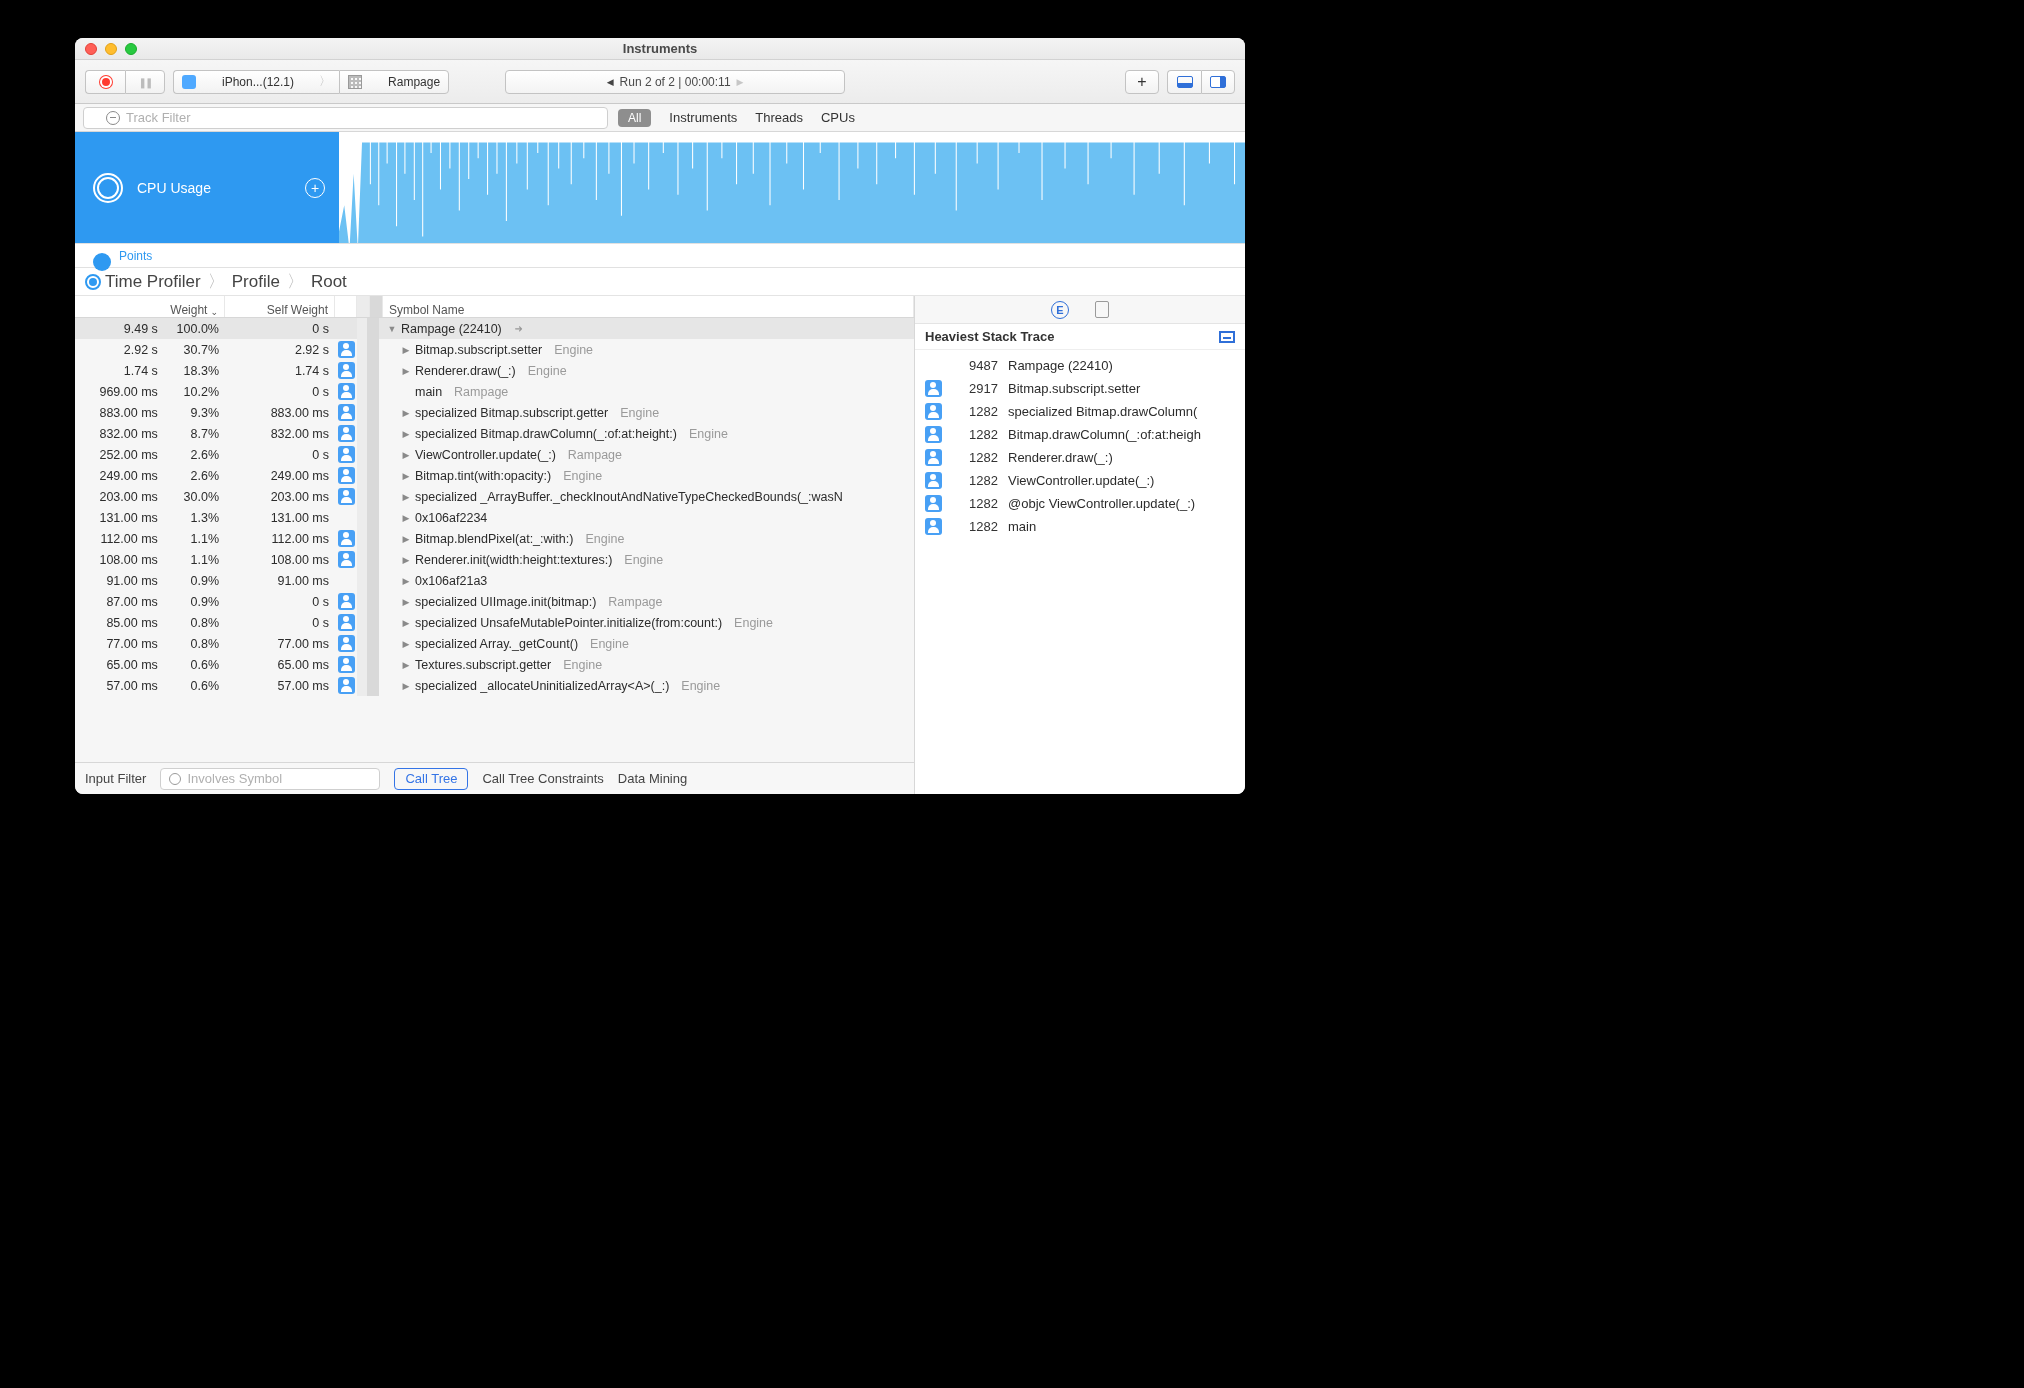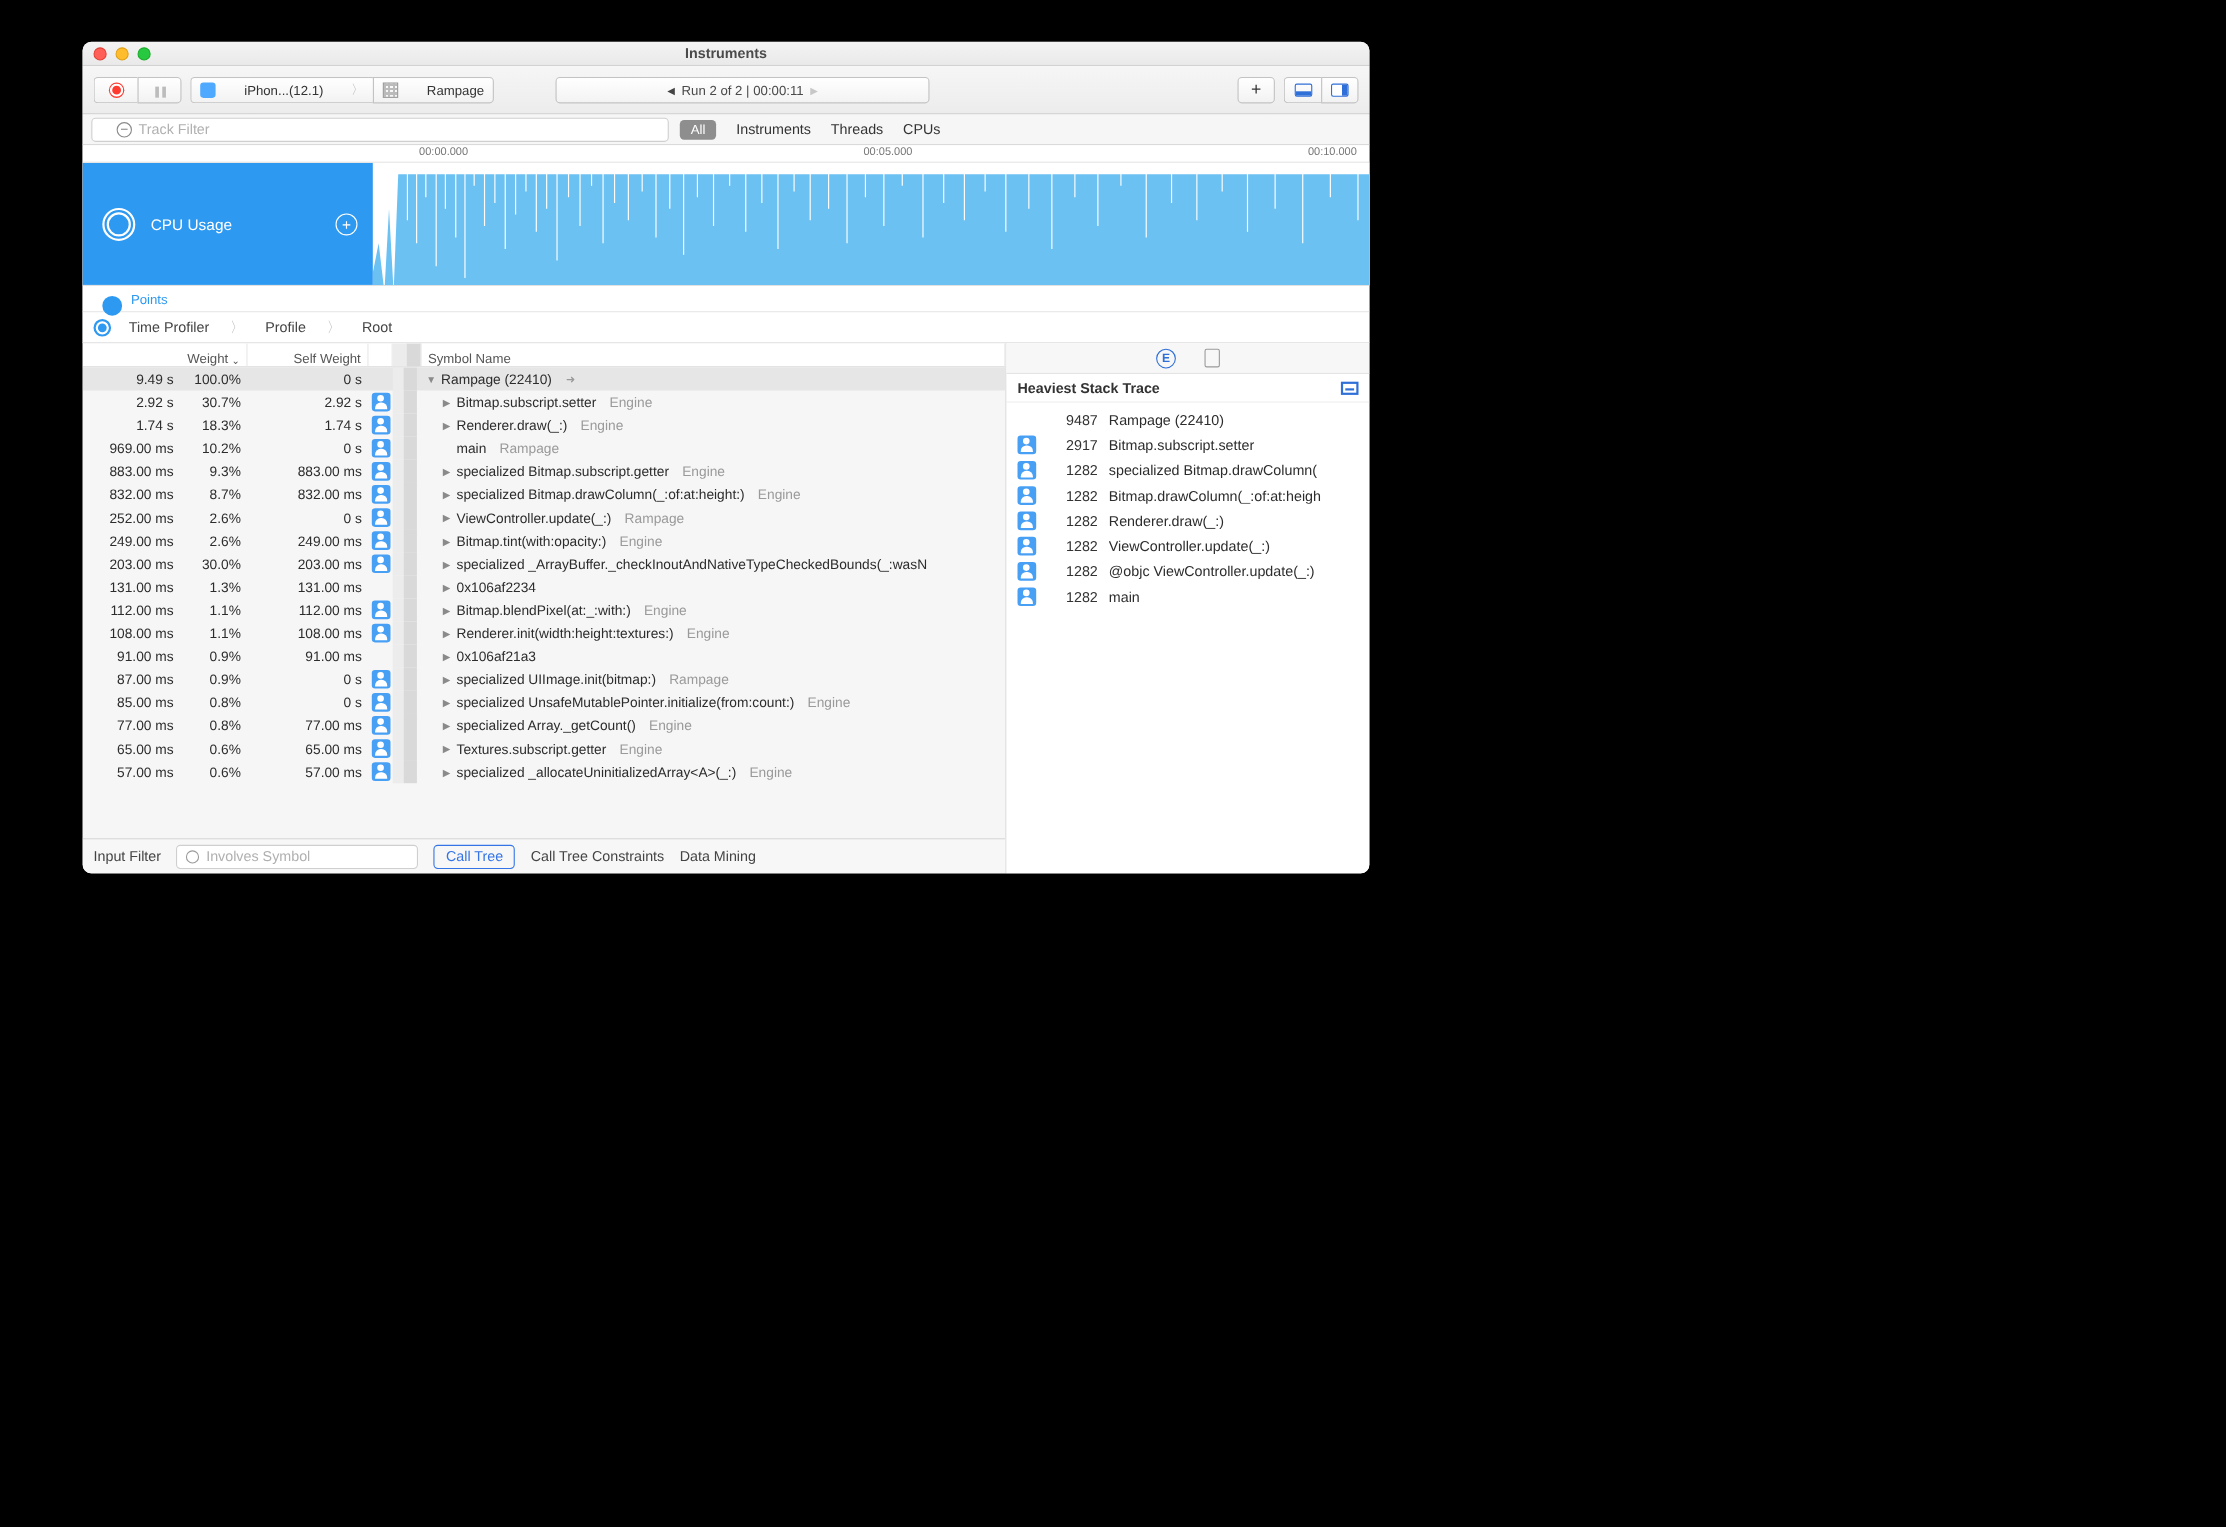--- a/index.html
+++ b/index.html
@@ -78,21 +78,21 @@
   .trackhead .rings { width:30px;height:30px;border:2px solid #fff;border-radius:50%;display:flex;align-items:center;justify-content:center; }
   .trackhead .rings::after { content:"";width:18px;height:18px;border:2px solid #fff;border-radius:50%; }
   .plusico { width:20px;height:20px;border:1.6px solid #fff;border-radius:50%;display:flex;align-items:center;justify-content:center;font-size:14px;line-height:1; }
   .trackbody { flex:1; position:relative; background:#fff; overflow:hidden; }
   .cpu-svg { position:absolute; inset:0; }
 
   .minitrack { display:flex; height:24px; border-bottom:1px solid #e1e1e1; background:#fff; align-items:center; font-size:12px; }
   .minitrack .mh { width:304px; display:flex; align-items:center; gap:8px; padding-left:18px; color:#2e99f1; }
   .minitrack .mh .lilico { width:18px;height:18px;background:#2e99f1;border-radius:50%;position:relative;top:6px; }
 
-  .crumbbar { height:28px; border-bottom:1px solid #e4e4e4; background:#fff; display:flex; align-items:center; padding:0 10px; font-size:13px; color:#444; gap:16px; }
+  .crumbbar { height:28px; border-bottom:1px solid #e4e4e4; background:#fff; display:flex; align-items:center; padding:0 10px; font-size:17px; color:#444; gap:4px; }
   .crumbbar .targico { width:16px;height:16px;border:2px solid #2e99f1;border-radius:50%;display:flex;align-items:center;justify-content:center; }
   .crumbbar .targico::after { content:"";width:8px;height:8px;background:#2e99f1;border-radius:50%; }
   .crumbbar .chev { color:#bbb; margin:0 3px; }
 
   .main { flex:1; display:flex; overflow:hidden; }
   .table { flex:1; display:flex; flex-direction:column; border-right:1px solid #d7d7d7; overflow:hidden; }
   .thead { height:22px; display:flex; border-bottom:1px solid #d7d7d7; background:#fff; font-size:12px; color:#555; }
   .thead > div { display:flex; align-items:flex-end; padding:0 6px; border-right:1px solid #e8e8e8; }
   .col-w { width:150px; justify-content:flex-end; }
   .col-sw { width:110px; justify-content:flex-end; }
@@ -195,25 +195,20 @@
       <span>Track Filter</span>
     </div>
     <div class="tabgrp">
       <span class="pill">All</span>
       <span>Instruments</span>
       <span>Threads</span>
       <span>CPUs</span>
     </div>
   </div>
 
-  <div class="ruler">
-    <span style="left:306px">00:00.000</span>
-    <span style="left:710px">00:05.000</span>
-    <span style="left:1114px">00:10.000</span>
-  </div>
 
   <div class="tracks">
     <div class="trackrow">
       <div class="trackhead">
         <div style="display:flex;align-items:center;gap:14px">
           <span class="rings"></span>
           <span>CPU Usage</span>
         </div>
         <span class="plusico">+</span>
       </div>

